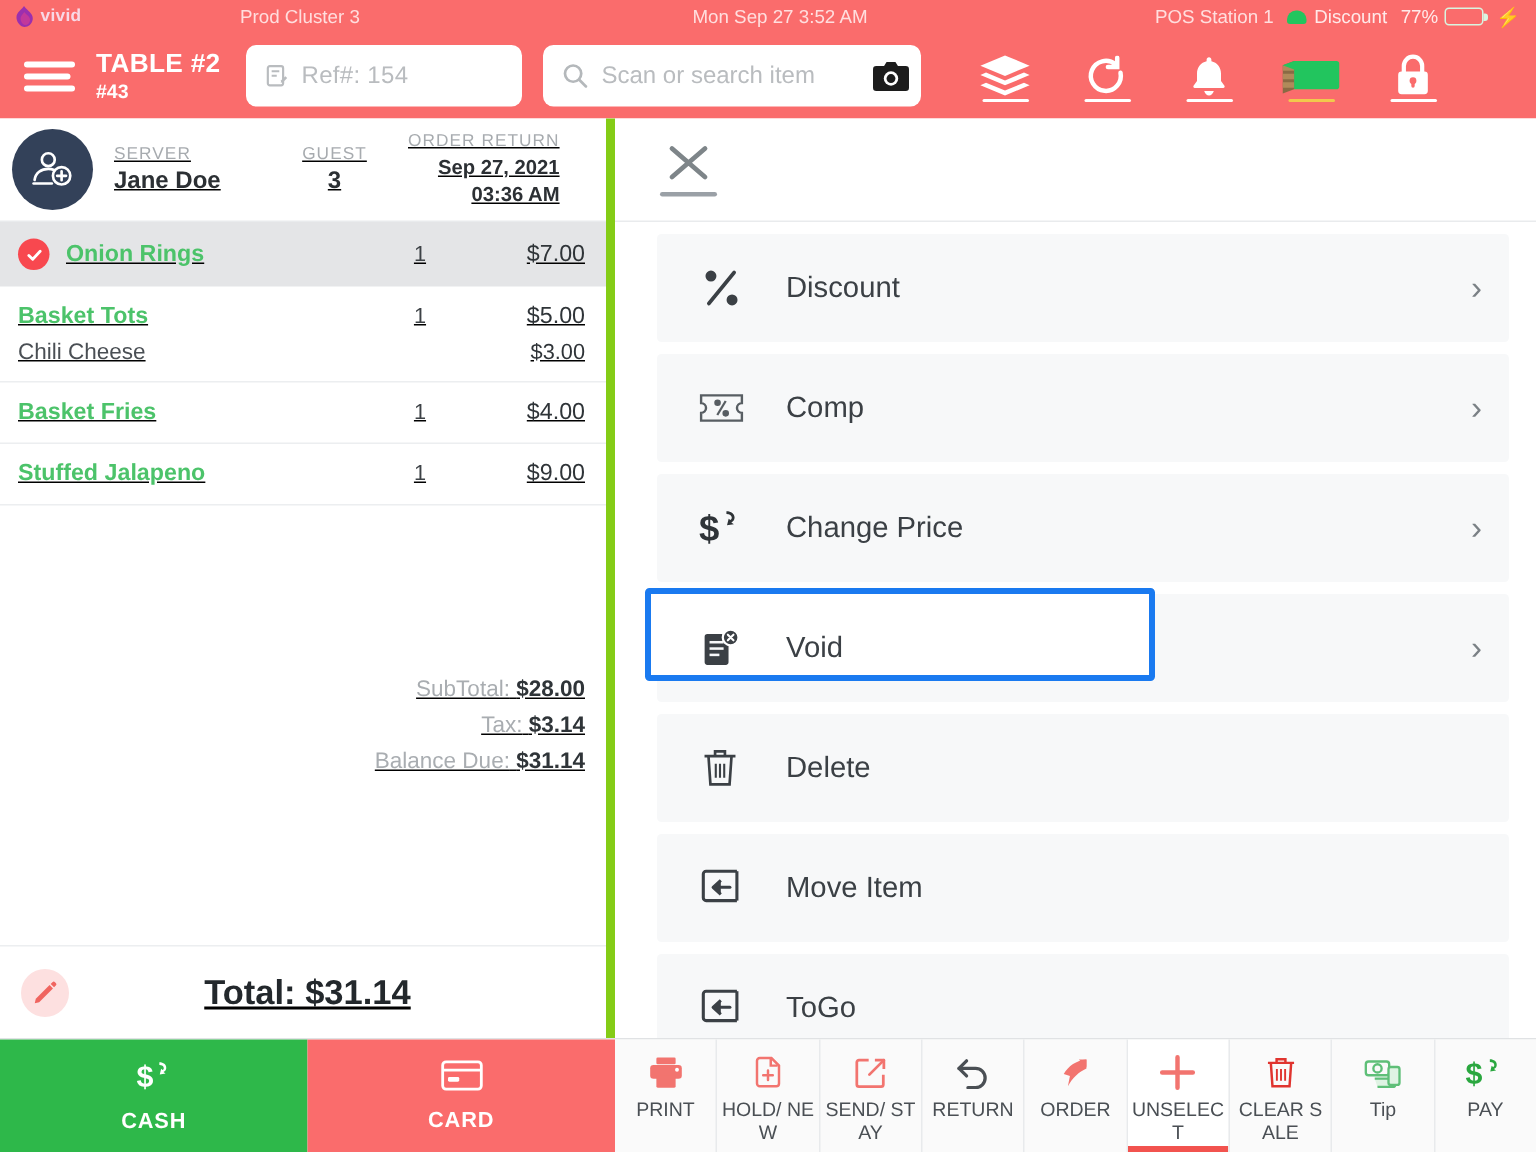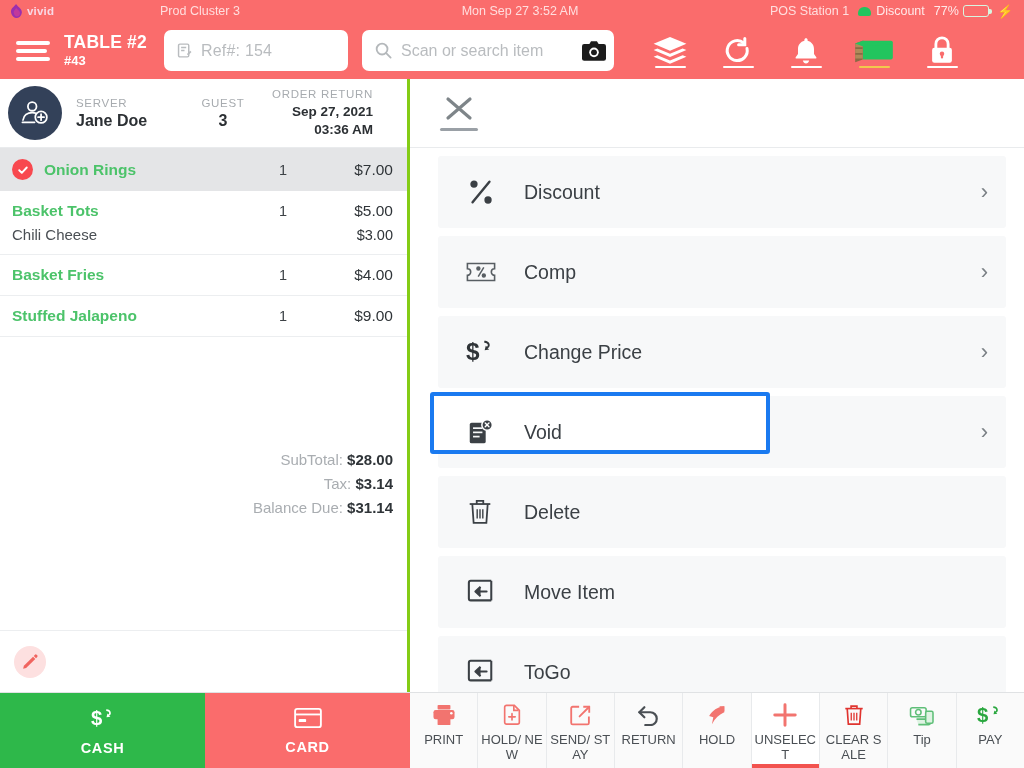--- a/index.html
+++ b/index.html
@@ -65,21 +65,21 @@
     width: 68px; height: 57px; display: flex; flex-direction: column;
     align-items: center; justify-content: center; cursor: pointer; position: relative;
   }
   .tb-btn .underline { position: absolute; bottom: 11px; width: 31px; height: 2.5px; background: #fff; border-radius: 2px; }
   .tb-btn.money .underline { background: #f2c94c; }
 
   
   .body { flex: 1 1 auto; display: flex; min-height: 0; }
 
   
-  .order-pane { width: 410px; flex: 0 0 410px; display: flex; flex-direction: column; border-right: 3px solid #84cc16; background: #fff; min-height: 0; }
+  .order-pane { width: 410px; flex: 0 0 410px; display: flex; flex-direction: column; border-right: 6px solid #84cc16; background: #fff; min-height: 0; text-decoration: underline; }
 
   .order-head { height: 69px; flex: 0 0 69px; display: flex; align-items: center; padding: 0 10px 0 8px; border-bottom: 1px solid #e9ebed; }
   .avatar { width: 54px; height: 54px; border-radius: 50%; background: #334159; display: flex; align-items: center; justify-content: center; flex: 0 0 54px; }
   .oh-col { display: flex; flex-direction: column; align-items: center; }
   .oh-col.server { align-items: flex-start; margin-left: 14px; min-width: 96px; }
   .oh-col.guest { margin-left: 24px; min-width: 54px; }
   .oh-col.start { margin-left: 22px; align-items: flex-end; min-width: 100px; }
   .oh-label { font-size: 11.5px; color: #a7abaf; letter-spacing: .7px; margin-bottom: 3px; }
   .oh-val { font-size: 16px; color: #2c3034; font-weight: bold; }
   .oh-val.date { font-size: 13.5px; text-align: right; line-height: 1.32; font-weight: bold; }
@@ -347,20 +347,21 @@
 
       <div class="spacer"></div>
 
       <div class="grand">
         <div class="edit-pill">
           <svg width="18" height="18" viewBox="0 0 20 20">
               <path d="M3.2 14.3L13.4 4.1l2.5 2.5L5.7 16.8l-3.3.8z" fill="#f0645f"></path>
               <path d="M14.2 3.3l1.3-1.3a1.3 1.3 0 0 1 1.9 0l.6.6a1.3 1.3 0 0 1 0 1.9l-1.3 1.3z" fill="#f0645f"></path>
             </svg>
         </div>
+        <div class="grand-text">Total: $31.14</div>
       </div>
     </div>
 
     <div class="menu-pane">
       <div class="menu-top">
         <div class="close-btn">
           <svg width="30" height="28" viewBox="0 0 30 28" stroke="#7e8589" stroke-width="3.2" stroke-linecap="round">
               <path d="M4 4l22 19M26 4L4 23"></path>
             </svg>
           <span class="bar"></span>
@@ -513,21 +514,21 @@
           </span>
           <span class="lab">RETURN</span>
         </div>
         <div class="act-btn">
           <span class="act-ico">
             <svg width="23" height="22" viewBox="0 0 25 24" fill="#f2746f">
               <path d="M21 2.5c-7.5.8-13 4.6-16.5 10.5l4.5 1.5-1.5 7.5c3.5-6.5 8-10.5 13.5-13z"></path>
               <path d="M15.5 2.5H21v5.5z"></path>
             </svg>
           </span>
-          <span class="lab">HOLD</span>
+          <span class="lab">ORDER</span>
         </div>
         <div class="act-btn active">
           <span class="act-ico">
             <svg width="26" height="26" viewBox="0 0 28 28" stroke="#f2746f" stroke-width="3.2" stroke-linecap="round">
               <path d="M14 3v22M3 14h22"></path>
             </svg>
           </span>
           <span class="lab">UNSELECT</span>
         </div>
         <div class="act-btn">

